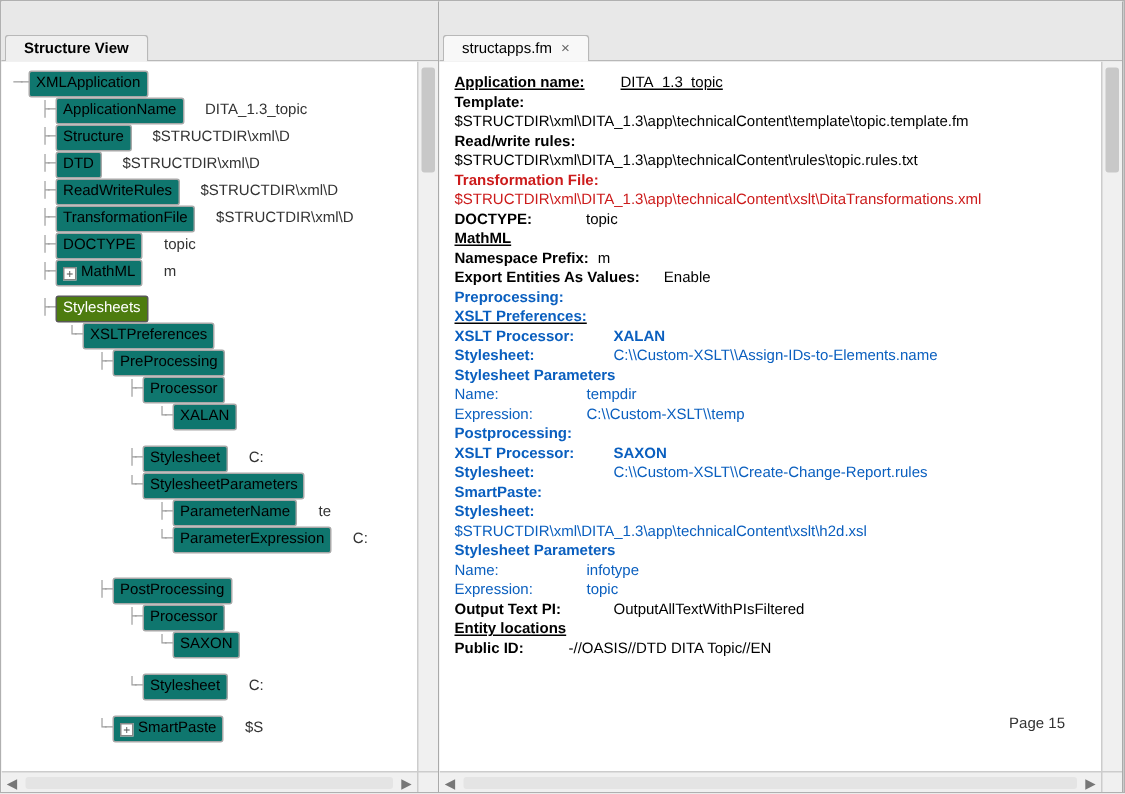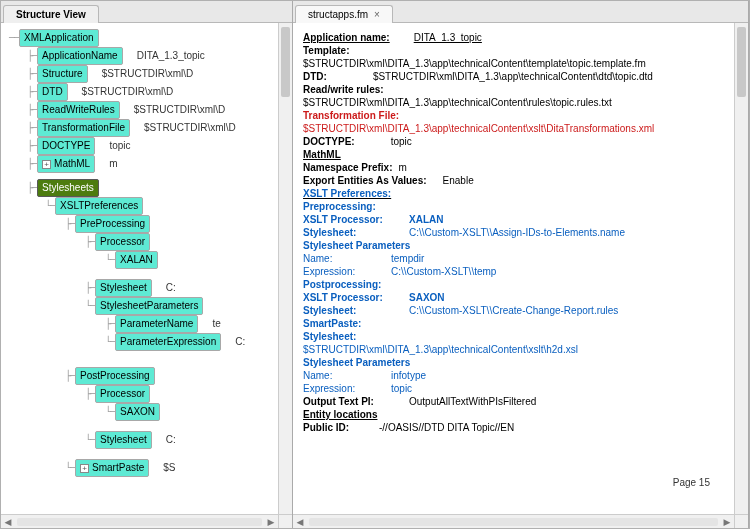--- a/index.html
+++ b/index.html
@@ -1,37 +1,37 @@
 <!DOCTYPE html>
 <html><head>
 <meta charset="utf-8">
 <style>
   * { box-sizing: border-box; margin: 0; padding: 0; }
   html, body { width: 750px; height: 529px; font-family: Arial, sans-serif; font-size: 10px; background: #fff; overflow: hidden; }
   .app { display: flex; width: 100%; height: 100%; border: 1px solid #b0b0b0; }
   .panel { display: flex; flex-direction: column; height: 100%; background: #fff; border-right: 1px solid #aaa; }
   .left-panel { width: 292px; }
   .right-panel { flex: 1; }
-  .tabbar { height: 22px; background: #e8e8e8; border-bottom: 1px solid #b8b8b8; display: flex; align-items: flex-end; padding-left: 2px; }
+  .tabbar { height: 40px; background: #e8e8e8; border-bottom: 1px solid #b8b8b8; display: flex; align-items: flex-end; padding-left: 2px; }
   .tab { background: #f8f8f8; border: 1px solid #b8b8b8; border-bottom: none; padding: 3px 12px; font-size: 10px; border-radius: 3px 3px 0 0; display: flex; align-items: center; gap: 6px; margin-bottom:-1px;}
   .tab.left { font-weight: bold; background:#efefef;}
   .tab .close { font-size: 10px; color:#666; }
   .content { flex: 1; overflow: hidden; position: relative; background: #fff; }
   .scroll-inner { position: absolute; inset: 0 14px 14px 0; overflow: hidden; }
   .vscroll { position: absolute; top:0; right:0; bottom:14px; width:14px; background:#f0f0f0; border-left:1px solid #ccc; }
   .vscroll .thumb { position:absolute; left:2px; right:2px; top:4px; height:70px; background:#c8c8c8; border-radius:2px;}
   .hscroll { position: absolute; left:0; right:14px; bottom:0; height:14px; background:#f0f0f0; border-top:1px solid #ccc; display:flex; align-items:center;}
   .hscroll .arrow { width:14px; text-align:center; color:#777; font-size:9px;}
   .hscroll .track { flex:1; height:8px; background:#e4e4e4; border-radius:2px; margin:0 2px; position:relative;}
   .corner { position:absolute; right:0; bottom:0; width:14px; height:14px; background:#f0f0f0; border-left:1px solid #ccc; border-top:1px solid #ccc;}
 
   
   .tree { padding: 6px 4px 6px 8px; line-height:1.6;}
   .trow { display:flex; align-items:center; white-space:nowrap;}
-  .node { border:1px solid #a8a8a8; border-radius:2px; padding:0 4px; background:#5eead4; font-size:10px; display:inline-flex; align-items:center; gap:3px;}
+  .node { border:1px solid #a8a8a8; border-radius:2px; padding:0 4px; background:#0f766e; font-size:10px; display:inline-flex; align-items:center; gap:3px;}
   .node.sel { background:#4d7c0f; color:#fff; border-color:#585858;}
   .val { margin-left: 14px; color:#333; font-size:10px;}
   .connector { color:#a0a0a0; font-family: monospace; letter-spacing:-1px; }
   .tw { display:inline-block; width:9px; height:9px; border:1px solid #888; font-size:8px; line-height:7px; text-align:center; color:#555; background:#fff;}
   .spacer { display:inline-block;}
 
   
   .doc { padding: 8px 10px 8px 10px; overflow:hidden;}
   .doc .line { display:flex; gap:6px; padding:1px 0;}
   .doc .lbl { white-space:nowrap;}
@@ -215,24 +215,20 @@
               <span class="lbl bold">Application name:</span>
               <span style="margin-left:18px">DITA_1.3_topic</span>
             </div>
           <div class="line ind2">
               <span class="lbl bold">Template:</span>
             </div>
           <div class="line ind2">
               <span>$STRUCTDIR\xml\DITA_1.3\app\technicalContent\template\topic.template.fm</span>
             </div>
           <div class="line ind2">
-              <span class="lbl bold">DTD:</span>
-              <span style="margin-left:40px">$STRUCTDIR\xml\DITA_1.3\app\technicalContent\dtd\topic.dtd</span>
-            </div>
-          <div class="line ind2">
               <span class="lbl bold">Read/write rules:</span>
             </div>
           <div class="line ind2">
               <span>$STRUCTDIR\xml\DITA_1.3\app\technicalContent\rules\topic.rules.txt</span>
             </div>
           <div class="line ind2">
               <span class="lbl redbold">Transformation File:</span>
             </div>
           <div class="line ind2">
               <span class="red">$STRUCTDIR\xml\DITA_1.3\app\technicalContent\xslt\DitaTransformations.xml</span>
@@ -245,25 +241,25 @@
               <span class="lbl bold">MathML</span>
             </div>
           <div class="line ind2">
               <span class="lbl bold">Namespace Prefix:</span>
               <span>m</span>
             </div>
           <div class="line ind2">
               <span class="lbl bold">Export Entities As Values:</span>
               <span style="margin-left:10px">Enable</span>
             </div>
+          <div class="line ind2">
+              <span class="lbl bluebold">Preprocessing:</span>
+            </div>
           <div class="line ind1">
               <span class="lbl bluebold">XSLT Preferences:</span>
-            </div>
-          <div class="line ind2">
-              <span class="lbl bluebold">Preprocessing:</span>
             </div>
           <div class="line ind3">
               <span class="lbl bluebold" style="width:100px">XSLT Processor:</span>
               <span class="bluebold">XALAN</span>
             </div>
           <div class="line ind3">
               <span class="lbl bluebold" style="width:100px">Stylesheet:</span>
               <span class="blue">C:\\Custom-XSLT\\Assign-IDs-to-Elements.name</span>
             </div>
           <div class="line ind3">

